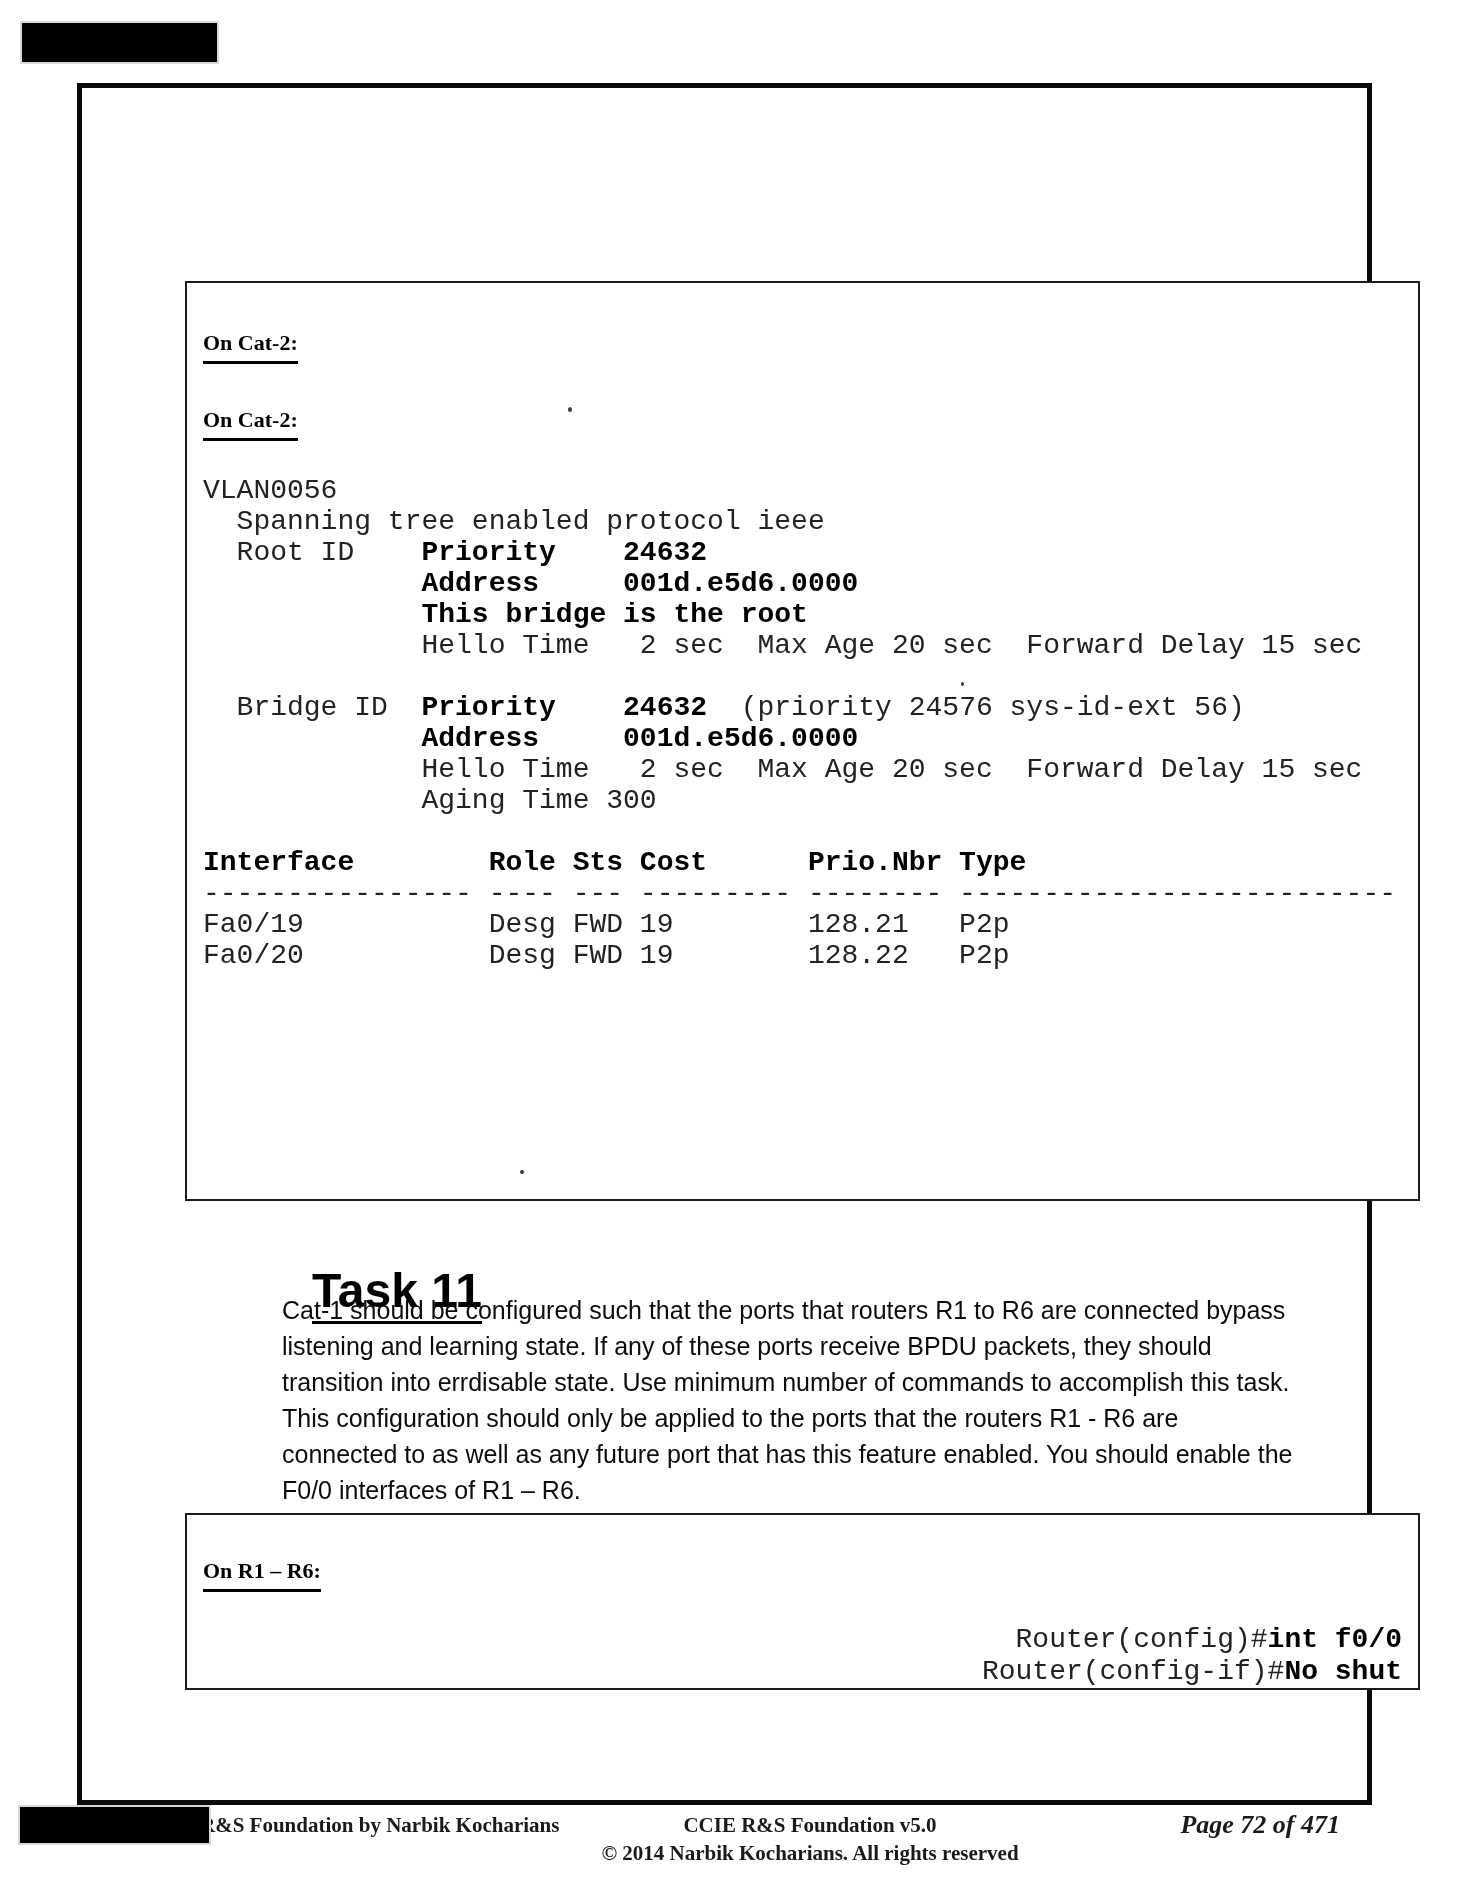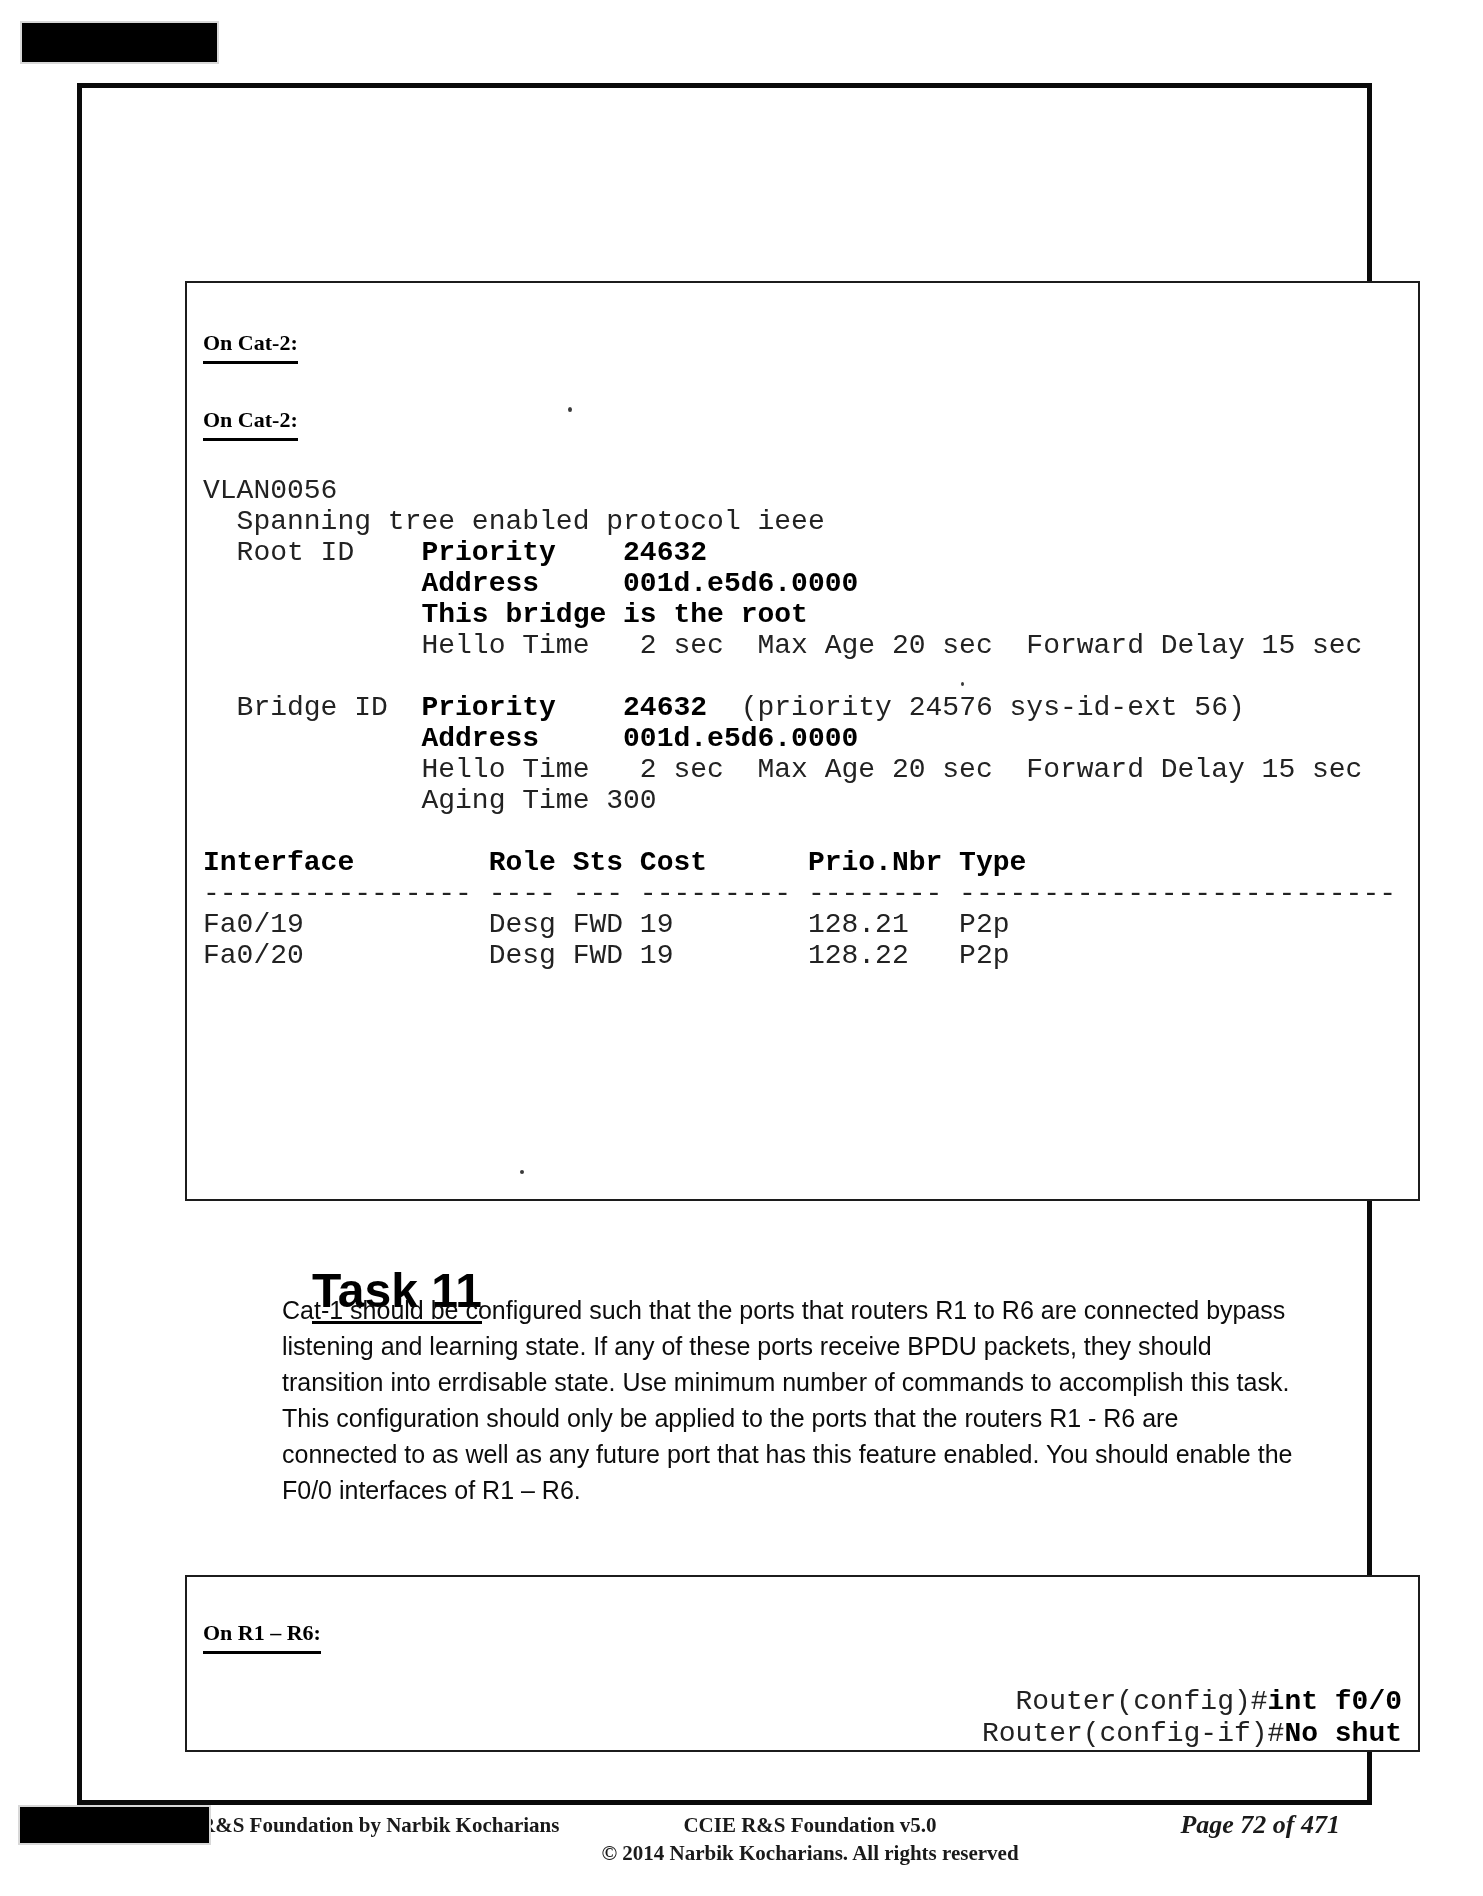--- a/index.html
+++ b/index.html
@@ -16,21 +16,21 @@
   .bar-bottom{left:20px;top:1807px;width:189px;height:36px;box-shadow:0 0 0 2px #d8d8d8;}
   .frame{
     position:absolute;left:77px;top:83px;width:1295px;height:1722px;
     border:5px solid #0a0a0a;box-sizing:border-box;background:#fff;
   }
   .code-box{
     position:absolute;left:103px;width:1235px;box-sizing:border-box;
     border:2px solid #1c1c1c;background:#fff;padding:0 16px;
   }
   .box1{top:193px;height:920px;}
-  .box2{top:1487px;height:177px;}
+  .box2{top:1425px;height:177px;}
   .serif-h{
     font-family:"Liberation Serif", serif;font-weight:700;
     font-size:22px;line-height:40px;color:#000;
   }
   .serif-h .u{border-bottom:3px solid #000;padding-bottom:1px;display:inline-block;line-height:34px;}
   .mono{
     font-family:"Liberation Mono","DejaVu Sans Mono",monospace;
     font-size:28px;line-height:32px;color:#222;
     white-space:pre;
   }

